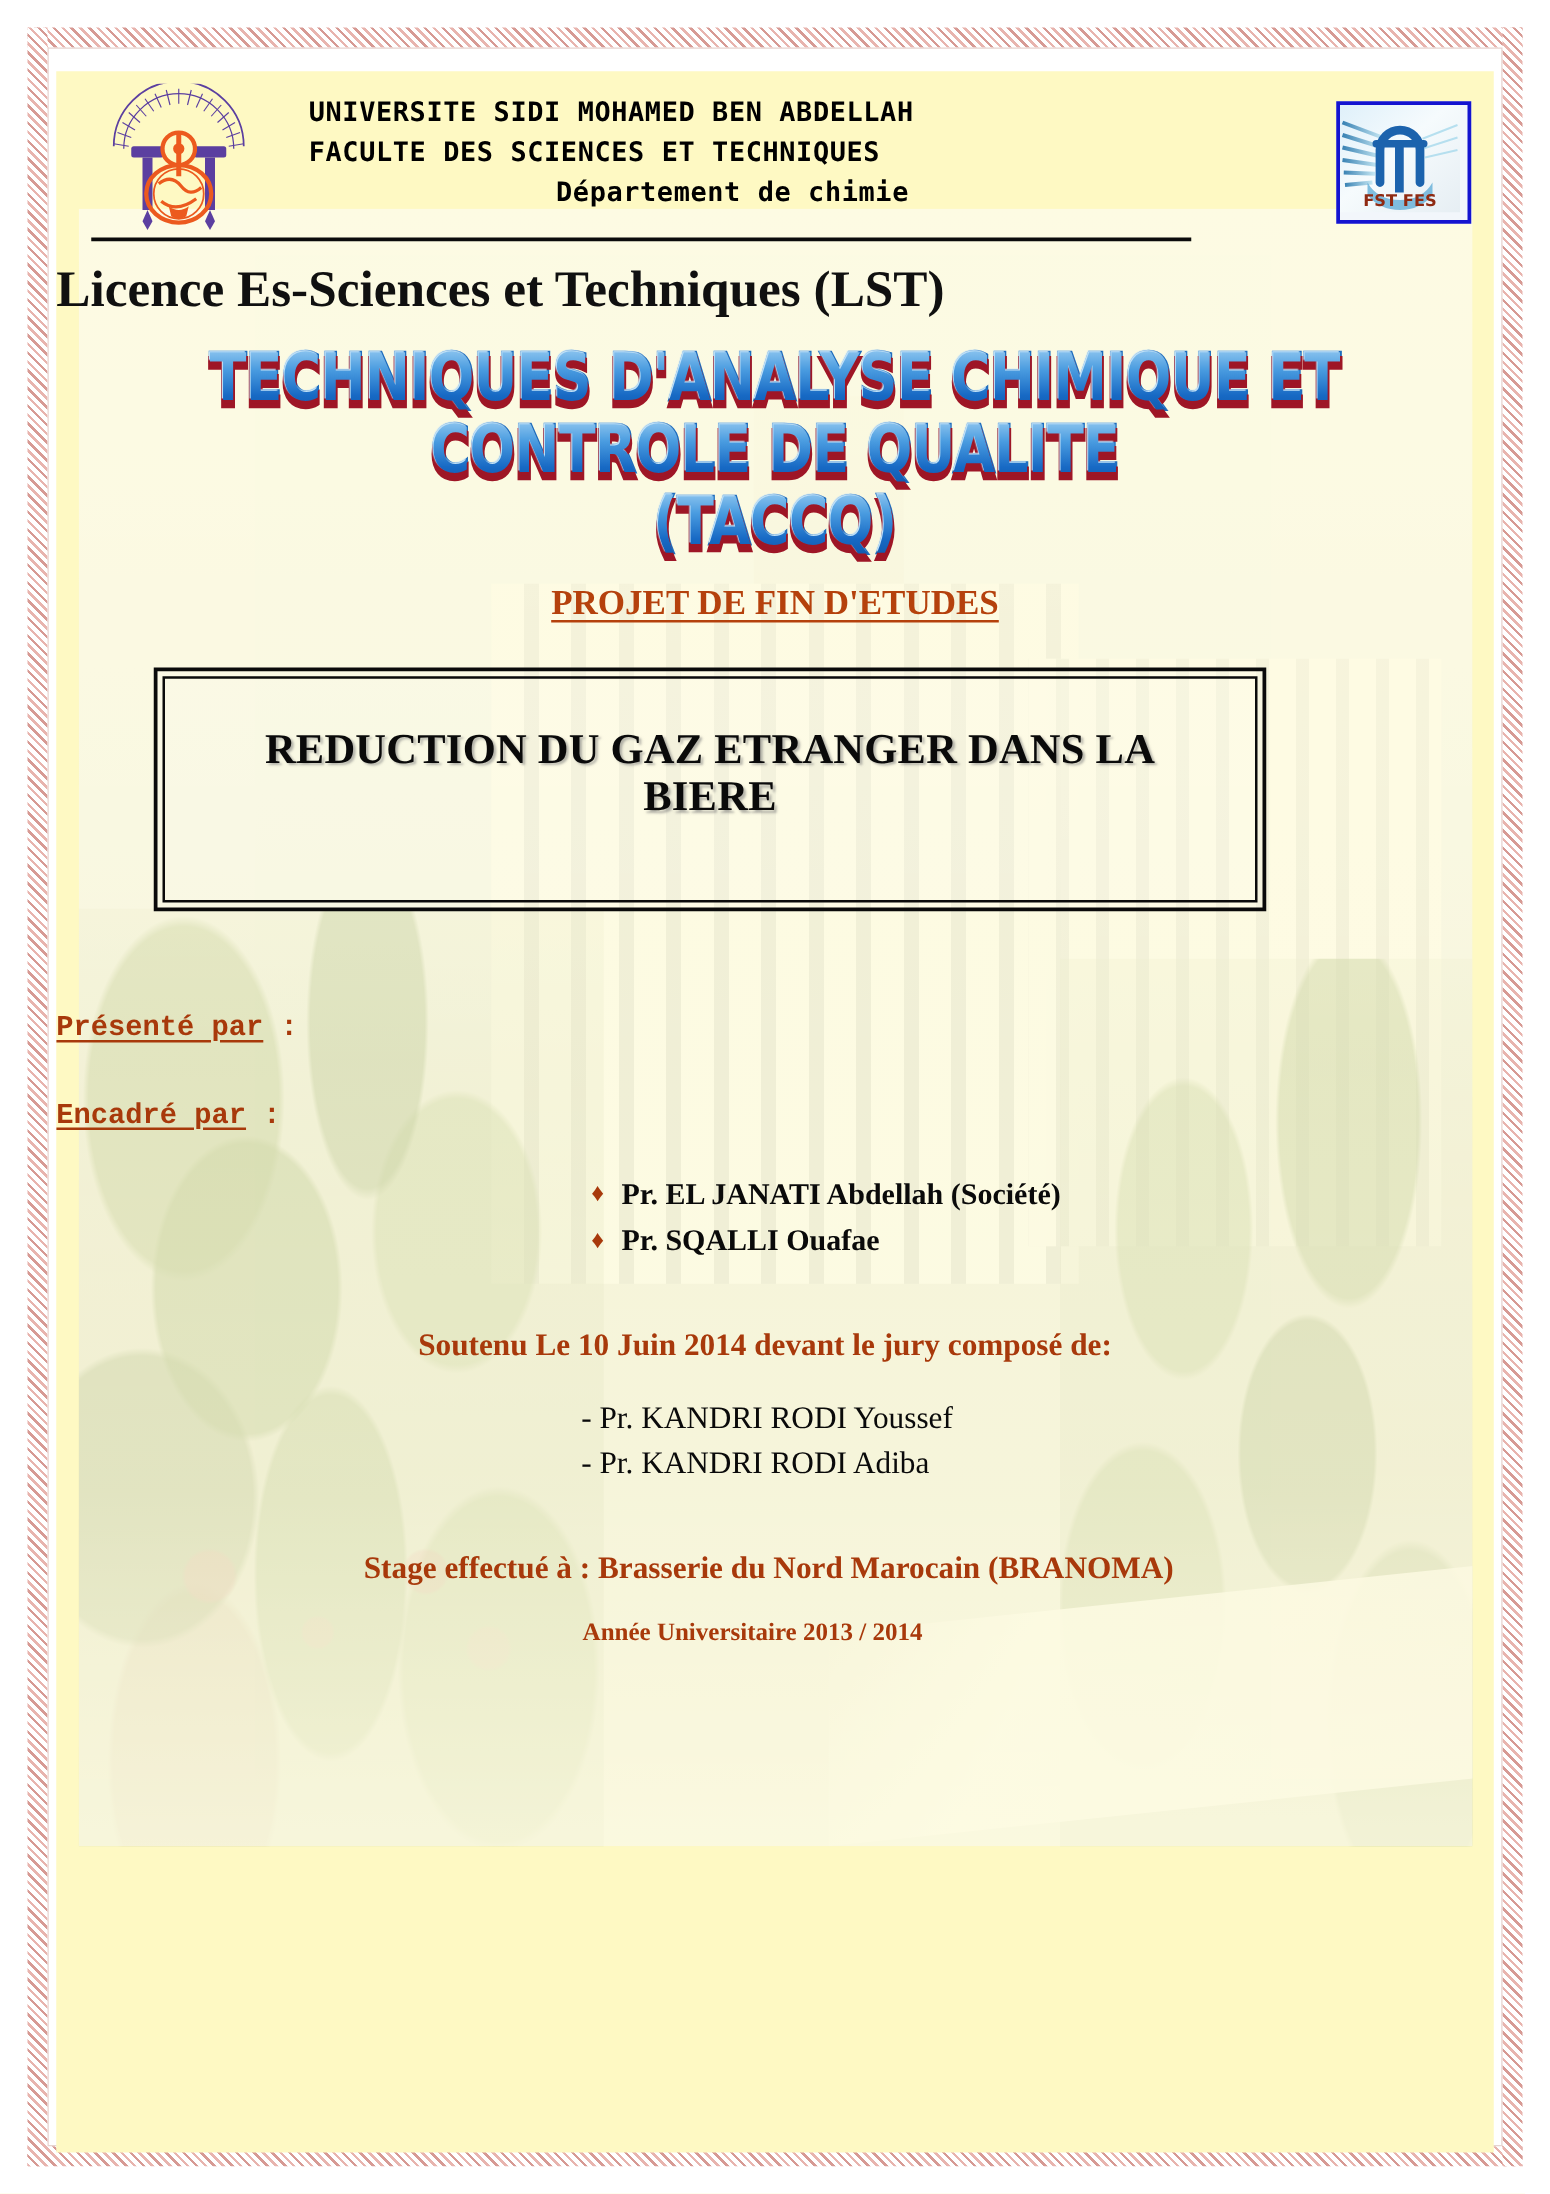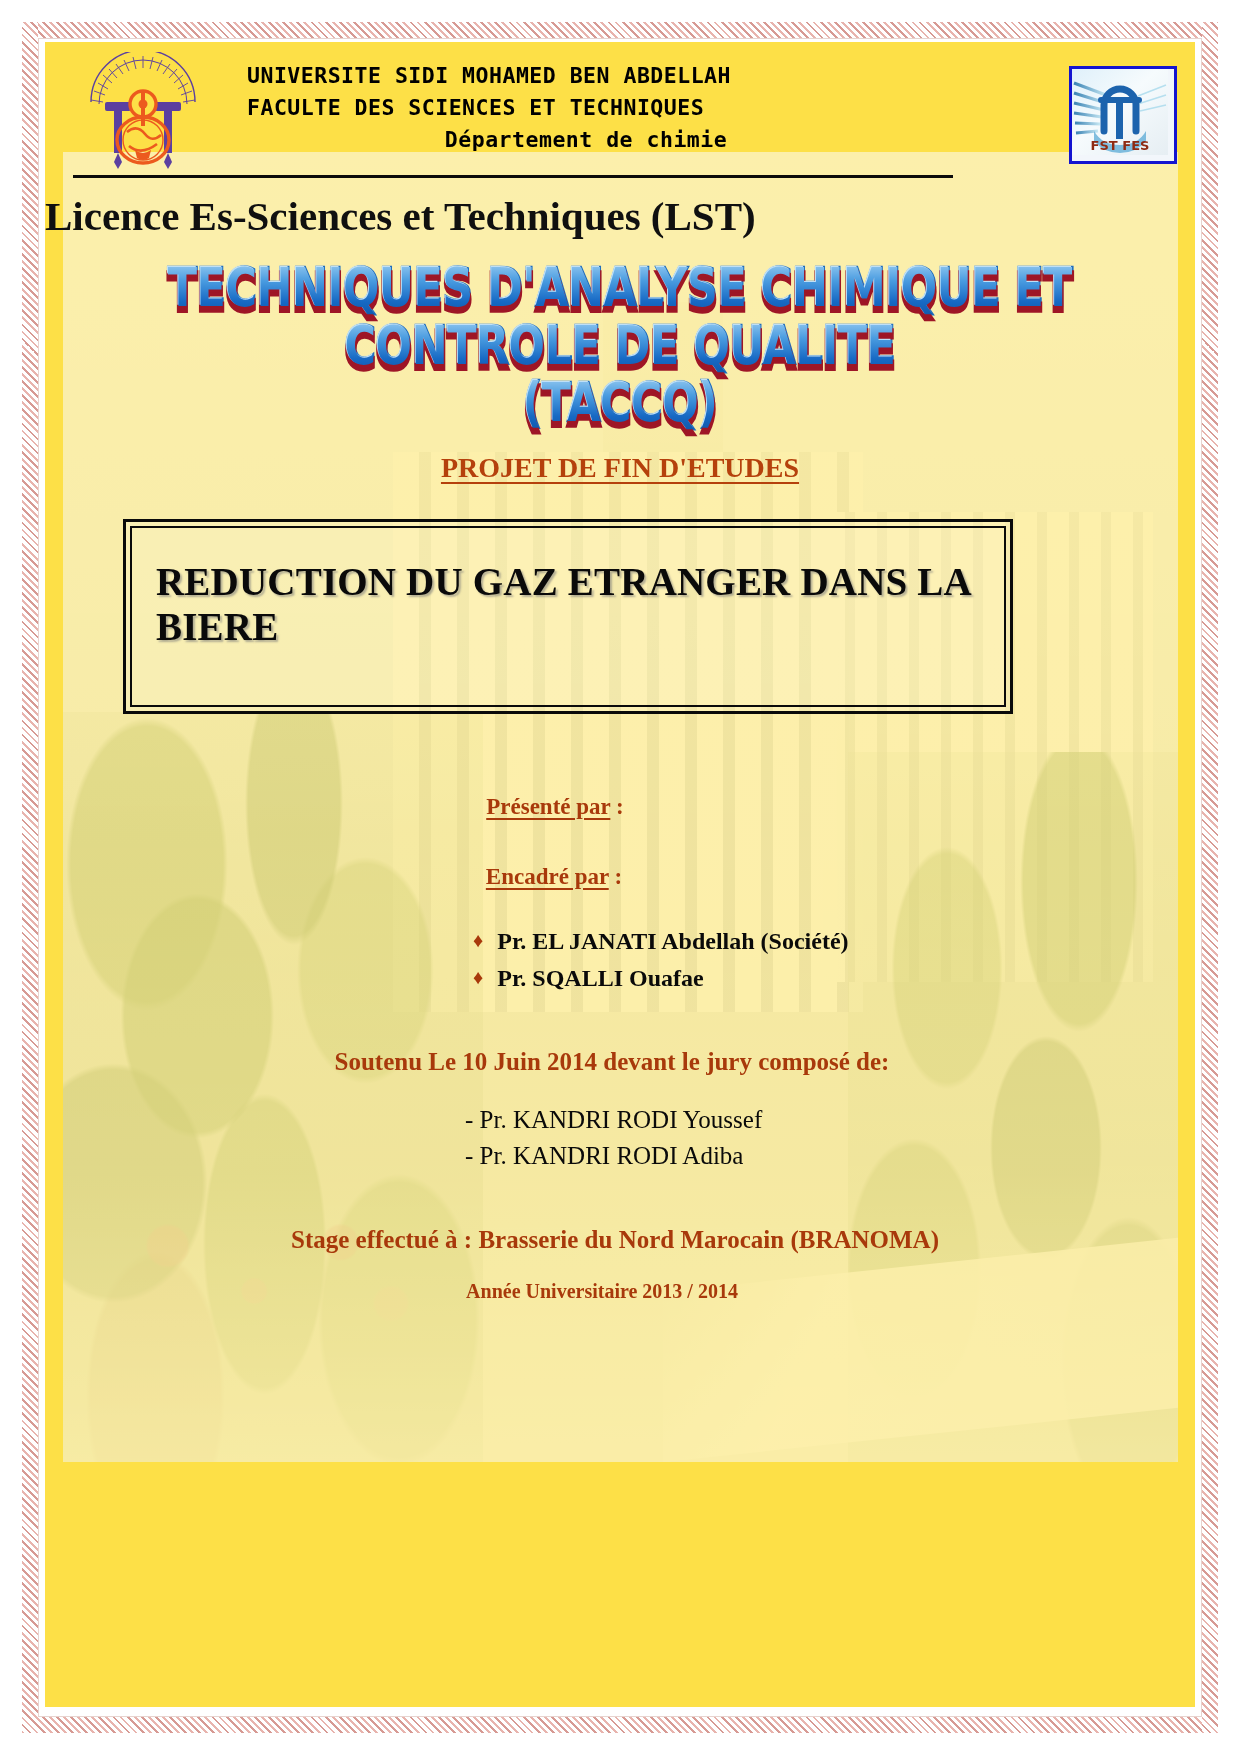--- a/index.html
+++ b/index.html
@@ -31,23 +31,23 @@
   .hatch.right{right:0;top:0;width:16px;height:1711px;}
 
   .inner-hairline{
     position:absolute;left:38px;top:38px;width:1164px;height:1679px;
     box-sizing:border-box;
     border:1px solid #e7d4d0;
   }
 
   
   .sheet{
-    position:absolute;left:45px;top:42px;width:1150px;height:1665px;
+    position:absolute;left:45px;top:57px;width:1150px;height:1665px;
     overflow:hidden;
-    background:#fde047;
+    background:#fef9c3;
   }
 
   
   .bg-photo{
     position:absolute;left:18px;top:110px;width:1115px;height:1310px;
     overflow:hidden;
     opacity:.55;
   }
   .bg-sky{
     position:absolute;inset:0;
@@ -211,35 +211,35 @@
     background:rgba(255,255,255,.12);
   }
   .title-box-inner{
     width:100%;height:100%;
     box-sizing:border-box;
     border:2px solid #0a0a0a;
     display:flex;align-items:center;justify-content:center;
     padding:0 24px;
   }
   .title-main{
-    text-align:left;
-    font-size:39px;font-weight:bold;color:#0a0a0a;
+    text-align:center;
+    font-size:34px;font-weight:bold;color:#0a0a0a;
     font-family:"Liberation Serif",serif;
     letter-spacing:.2px;
     text-shadow:2px 2px 2px rgba(120,120,120,.55);
     margin-top:-26px;
   }
 
   
   .credits{position:absolute;left:0;top:700px;width:1150px;}
 
   .lbl{
-    text-align:center;
+    text-align:left;
     font-size:23px;font-weight:bold;color:#a8390b;
-    font-family:Liberation Serif, serif;
+    font-family:Liberation Mono, monospace;
   }
   .lbl u{text-decoration:underline;text-underline-offset:4px;text-decoration-thickness:2px;}
 
   .presente-label{margin-top:52px;padding-right:130px;}
   .person-row{
     margin-top:34px;
     text-align:center;
     padding-right:118px;
     font-size:24px;font-weight:bold;color:#0a0a0a;
   }

